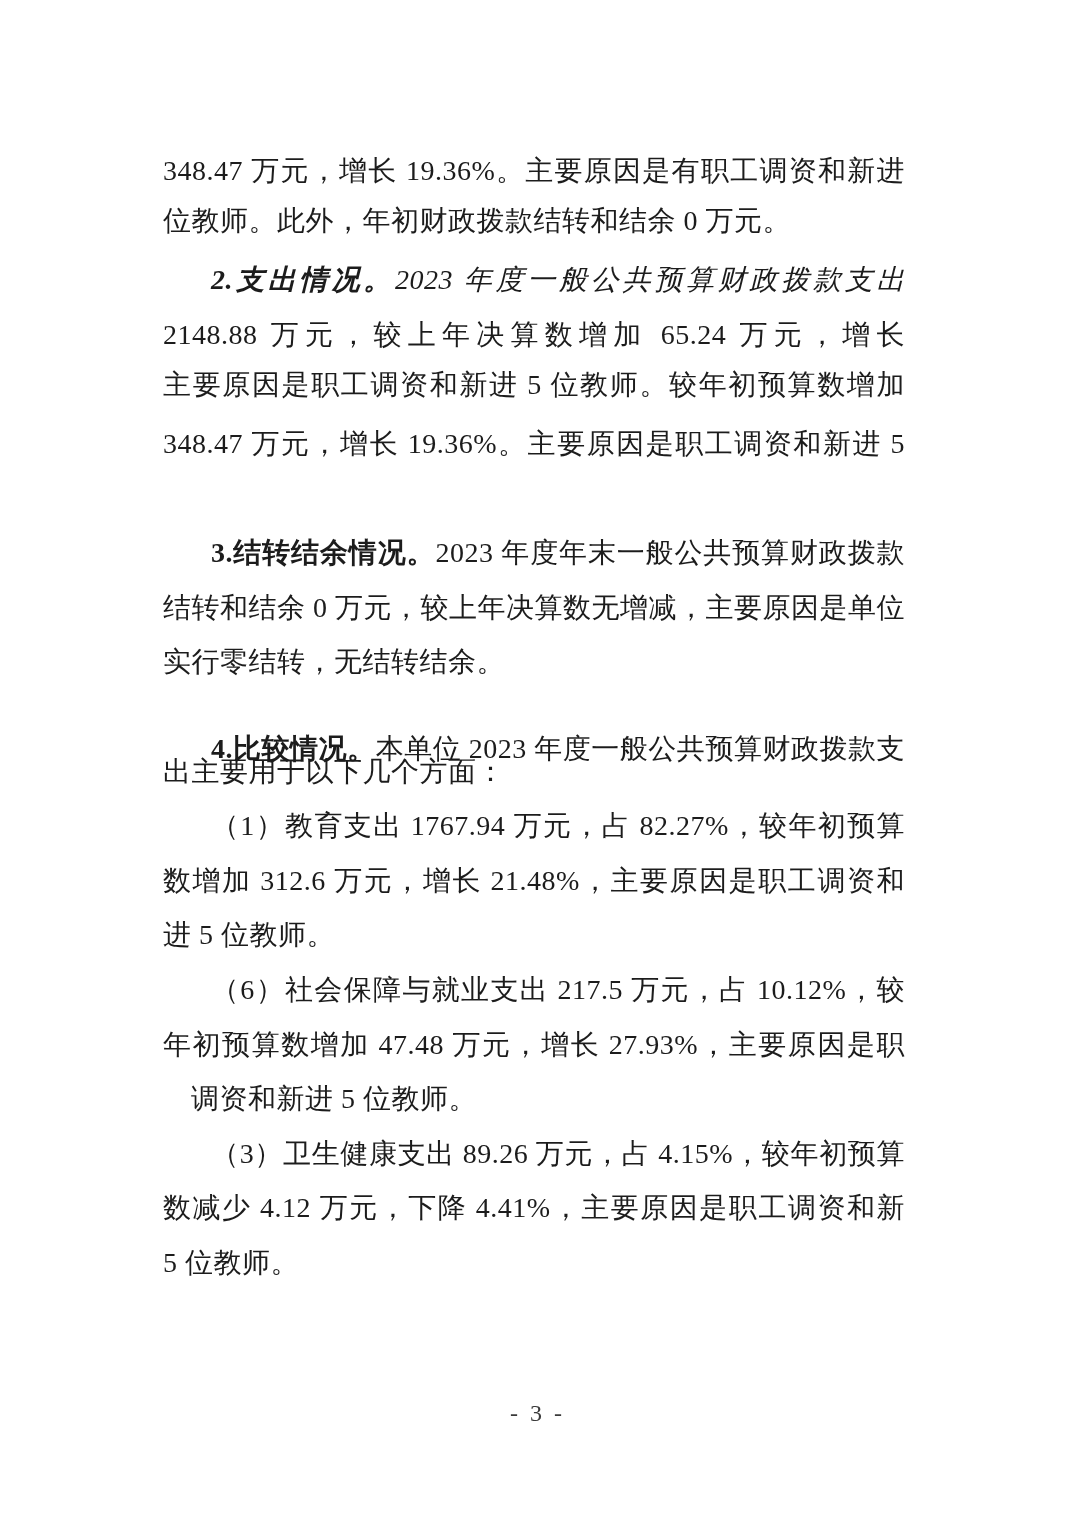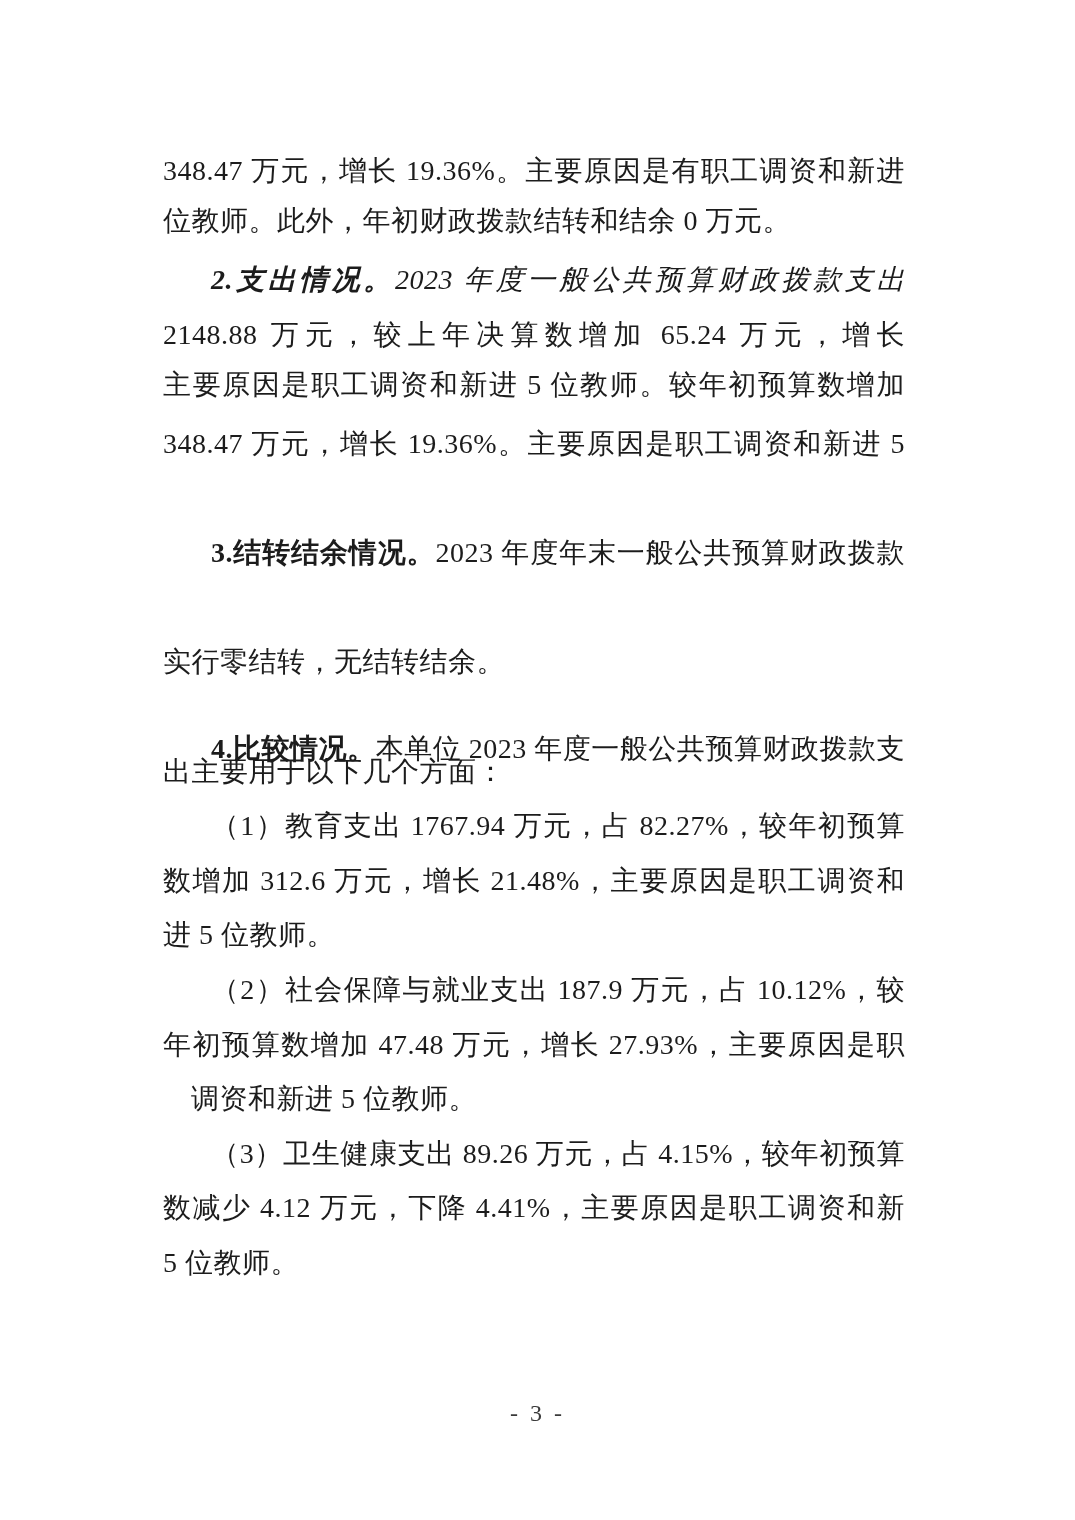--- a/index.html
+++ b/index.html
@@ -64,27 +64,28 @@
 
 <div class="page">
   <div class="text-block" id="text-block">
       <div class="line justify" style="top: 150px;"><span>348.47 万元，增长 19.36%。主要原因是有职工调资和新进 5</span></div>
       <div class="line" style="top: 200px;"><span>位教师。此外，年初财政拨款结转和结余 0 万元。</span></div>
       <div class="line justify indent" style="top: 259.2px; font-style: italic;"><span class="lead-bold">2.支出情况。</span><span>2023 年度一般公共预算财政拨款支出</span></div>
       <div class="line justify" style="top: 313.8px;"><span>2148.88 万元，较上年决算数增加 65.24 万元，增长 3.13%。</span></div>
       <div class="line justify" style="top: 364px;"><span>主要原因是职工调资和新进 5 位教师。较年初预算数增加</span></div>
       <div class="line justify" style="top: 423px;"><span>348.47 万元，增长 19.36%。主要原因是职工调资和新进 5 位</span></div>
       <div class="line justify indent" style="top: 532.2px;"><span class="lead-bold">3.结转结余情况。</span><span>2023 年度年末一般公共预算财政拨款</span></div>
+      <div class="line justify" style="top: 586.8px;"><span>结转和结余 0 万元，较上年决算数无增减，主要原因是单位</span></div>
       <div class="line" style="top: 641.4px;"><span>实行零结转，无结转结余。</span></div>
       <div class="line justify indent" style="top: 728px;"><span class="lead-bold">4.比较情况。</span><span>本单位 2023 年度一般公共预算财政拨款支</span></div>
       <div class="line" style="top: 750.6px;"><span>出主要用于以下几个方面：</span></div>
       <div class="line justify indent" style="top: 805.2px;"><span>（1）教育支出 1767.94 万元，占 82.27%，较年初预算</span></div>
       <div class="line justify" style="top: 859.8px;"><span>数增加 312.6 万元，增长 21.48%，主要原因是职工调资和新</span></div>
       <div class="line" style="top: 914.4px;"><span>进 5 位教师。</span></div>
-      <div class="line justify indent" style="top: 969px;"><span>（2）社会保障与就业支出 187.9 万元，占 10.12%，较</span></div>
+      <div class="line justify indent" style="top: 969px;"><span>（6）社会保障与就业支出 217.5 万元，占 10.12%，较</span></div>
       <div class="line justify" style="top: 1023.6px;"><span>年初预算数增加 47.48 万元，增长 27.93%，主要原因是职工</span></div>
       <div class="line" style="top: 1078.2px; margin-left: 28px;"><span>调资和新进 5 位教师。</span></div>
       <div class="line justify indent" style="top: 1132.8px;"><span>（3）卫生健康支出 89.26 万元，占 4.15%，较年初预算</span></div>
       <div class="line justify" style="top: 1187.4px;"><span>数减少 4.12 万元，下降 4.41%，主要原因是职工调资和新进</span></div>
       <div class="line" style="top: 1242px;"><span>5 位教师。</span></div>
     </div>
   <div class="footer">- 3 -</div>
 </div>
 
 </body></html>

